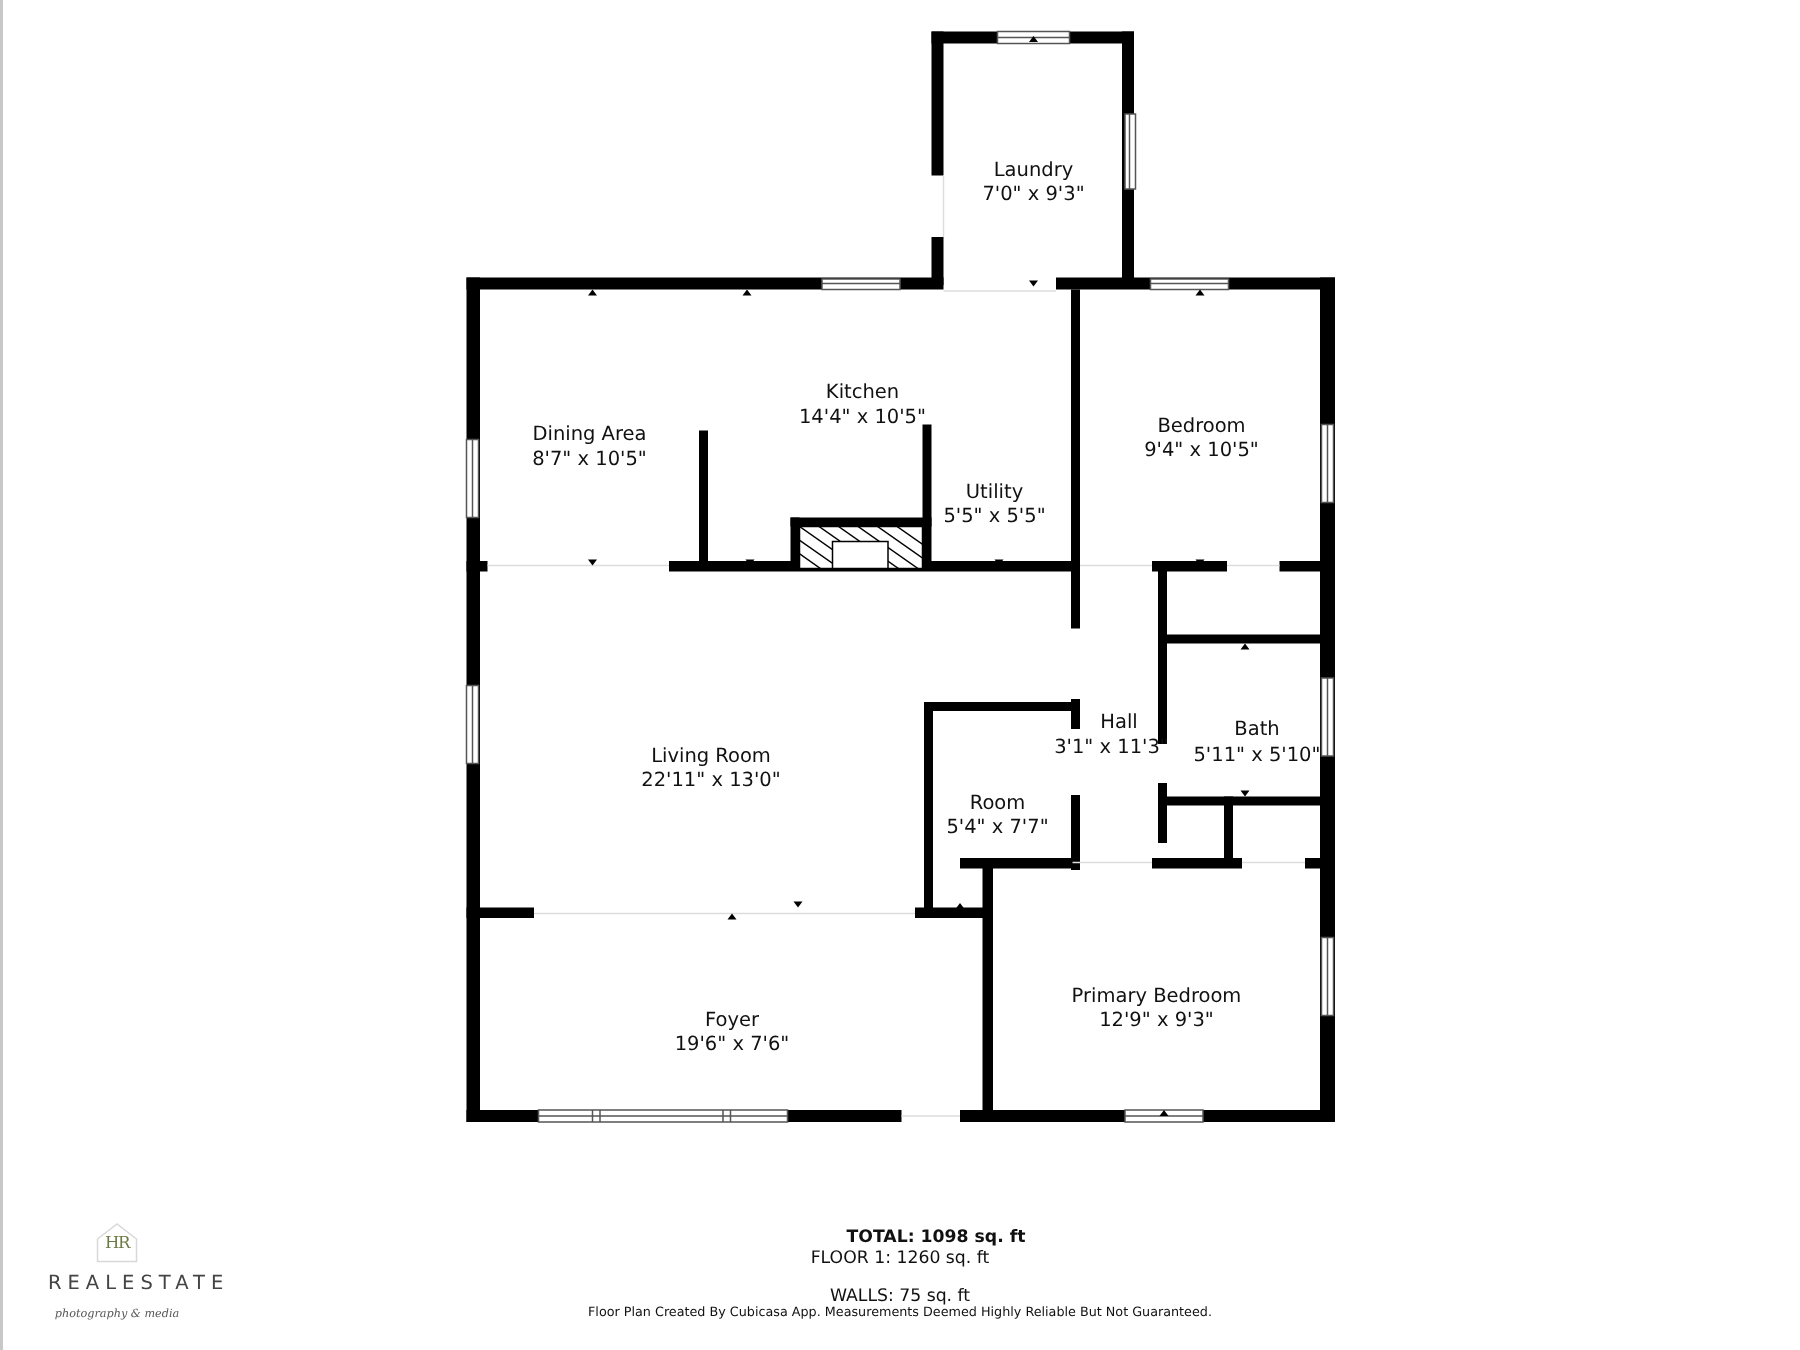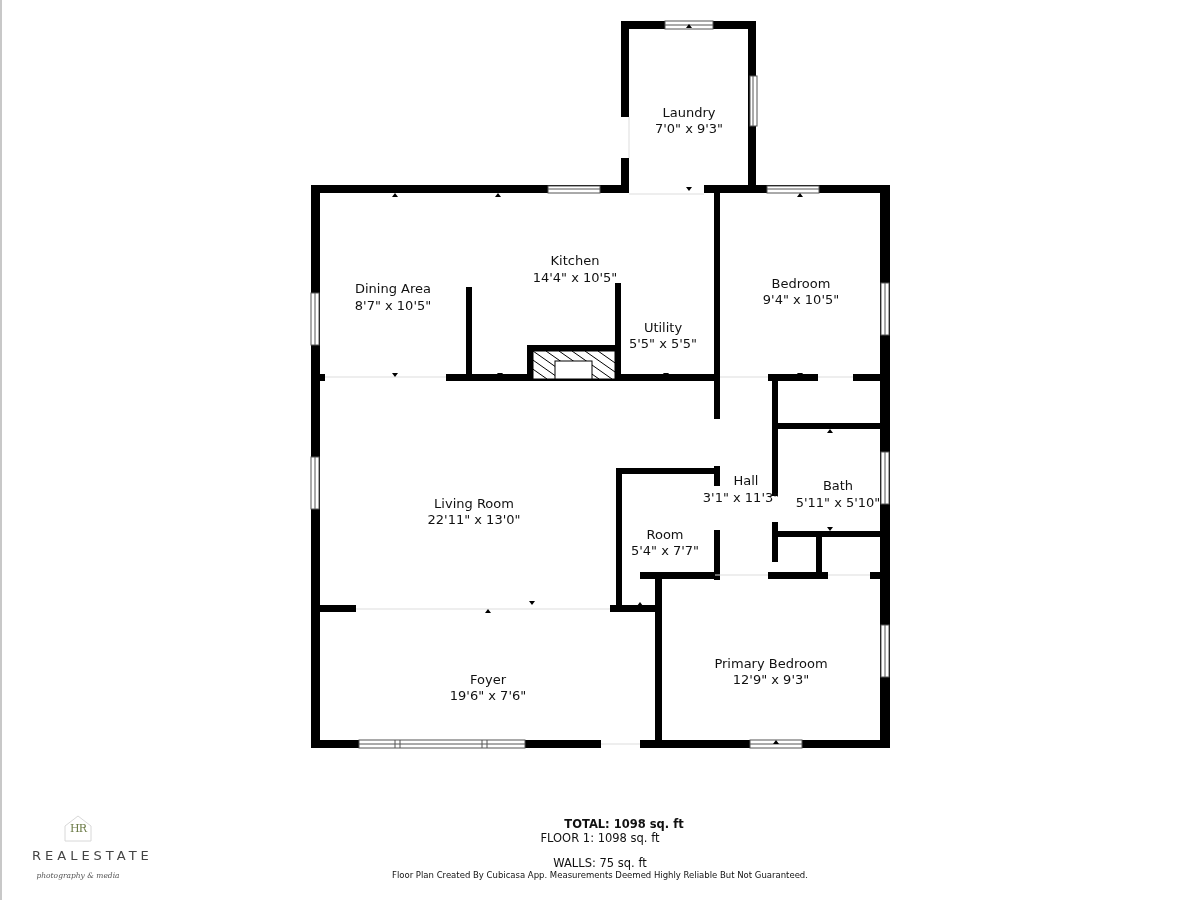--- a/index.html
+++ b/index.html
@@ -195,15 +195,15 @@
     <svg width="30" height="28" viewBox="0 0 30 28">
       <polyline points="2,12 15,2 28,12 28,27 2,27 2,12" fill="none" stroke="#d8d8d8" stroke-width="1"></polyline>
     </svg>
     <div class="logo-mark">HR</div>
   </div>
   <div class="logo-name">REALESTATE</div>
   <div class="logo-sub">photography &amp; media</div>
 </div>
 
 <div class="footer total">TOTAL: 1098 sq. ft</div>
-<div class="footer floor">FLOOR 1: 1098 sq. ft</div>
+<div class="footer floor">FLOOR 1: 1260 sq. ft</div>
 <div class="footer walls">WALLS: 75 sq. ft</div>
 <div class="footer disclaimer">Floor Plan Created By Cubicasa App. Measurements Deemed Highly Reliable But Not Guaranteed.</div>
 
 </body></html>

